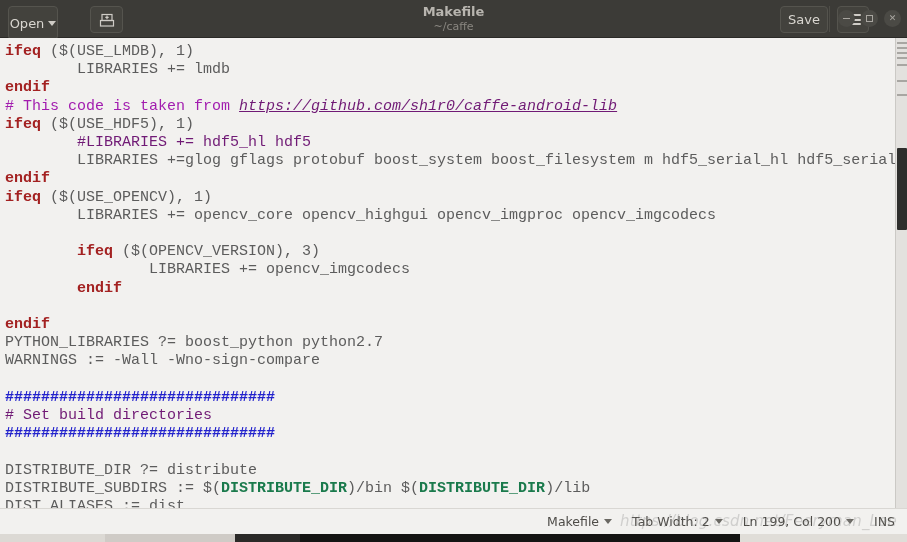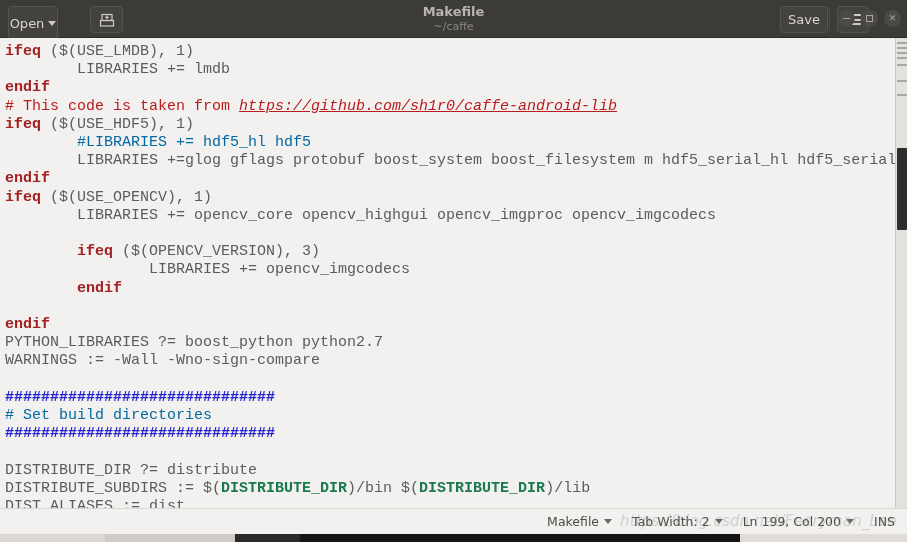--- a/index.html
+++ b/index.html
@@ -128,25 +128,25 @@
     left: 5px;
     top: -7px;
     font-family: Liberation Mono, monospace;
     font-size: 15px;
     line-height: 18.2px;
     white-space: pre;
     color: #5c5c5c;
     margin-top: 12px;
   }
   .code .kw { color: #a32121; font-weight: bold; }
-  .code .cmt { color: #b91c1c; }
+  .code .cmt { color: #a21caf; }
   .code .hashline { color: #2222cc; font-weight: bold; }
-  .code .cmtblue { color: #0369a1; }
+  .code .cmtblue { color: #701a75; }
   .code .url {
-    color: #b91c1c;
+    color: #701a75;
     text-decoration: underline;
     font-style: italic;
   }
   .code .var { color: #1a7a4c; font-weight: bold; }
   .code .plain { color: #5c5c5c; }
 
   
   .vscroll {
     position: absolute;
     right: 0; top: 38px;

